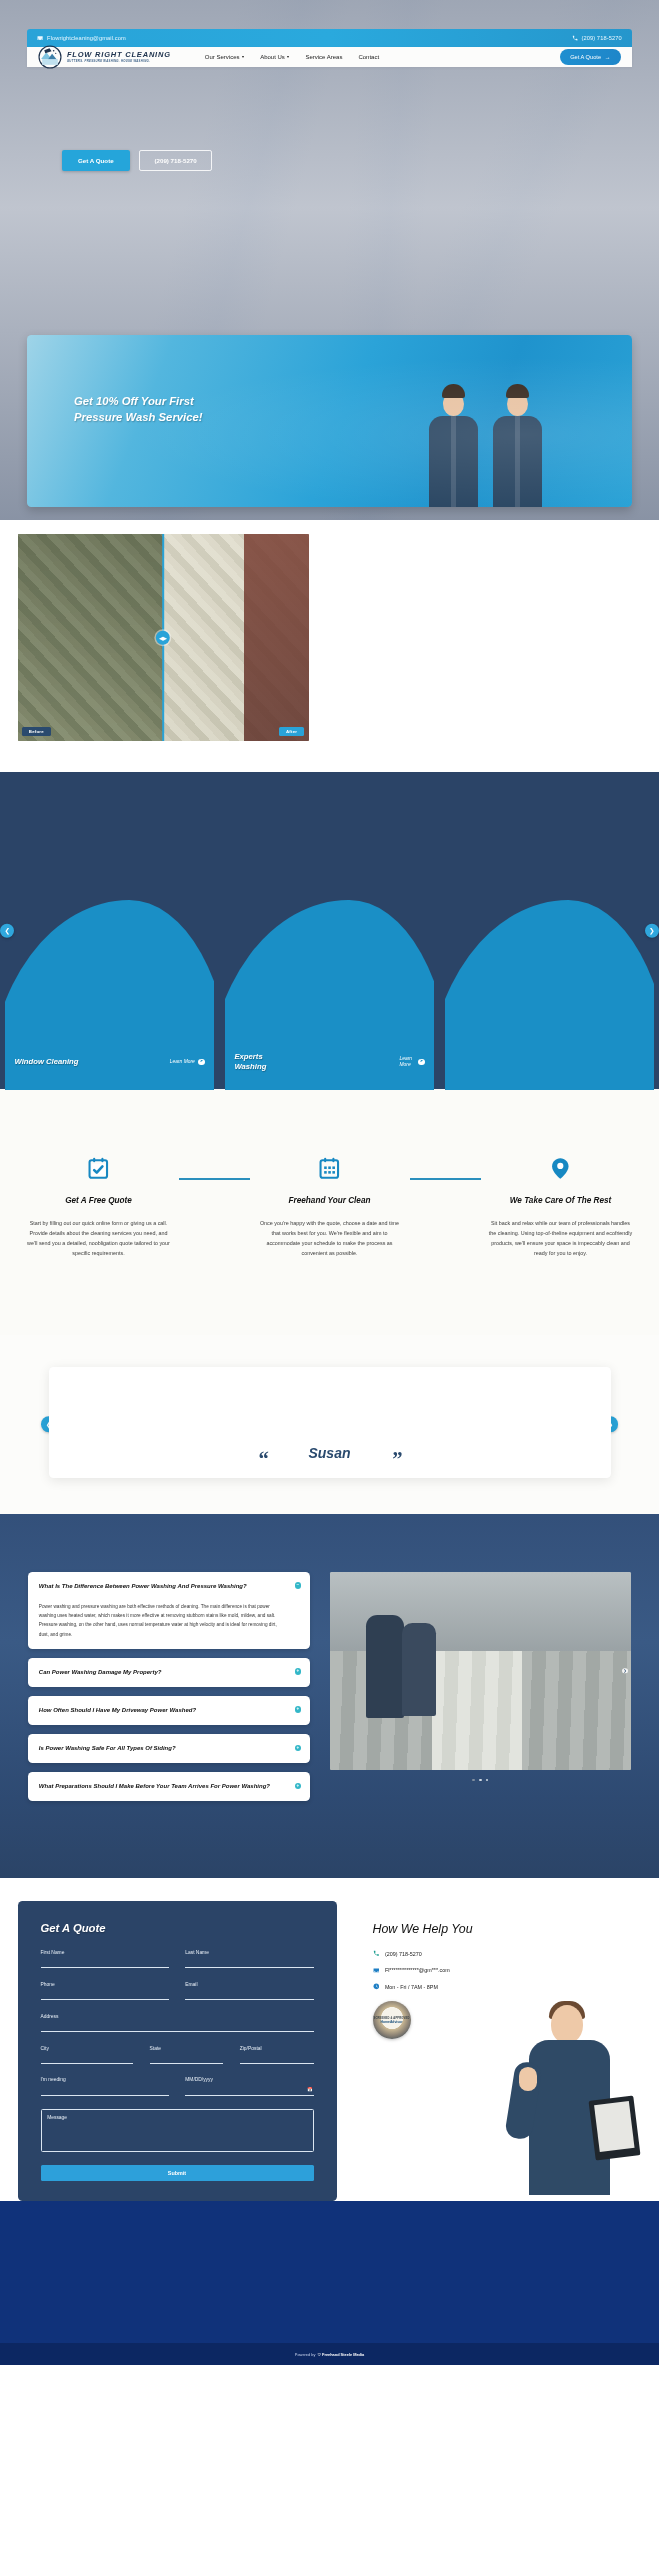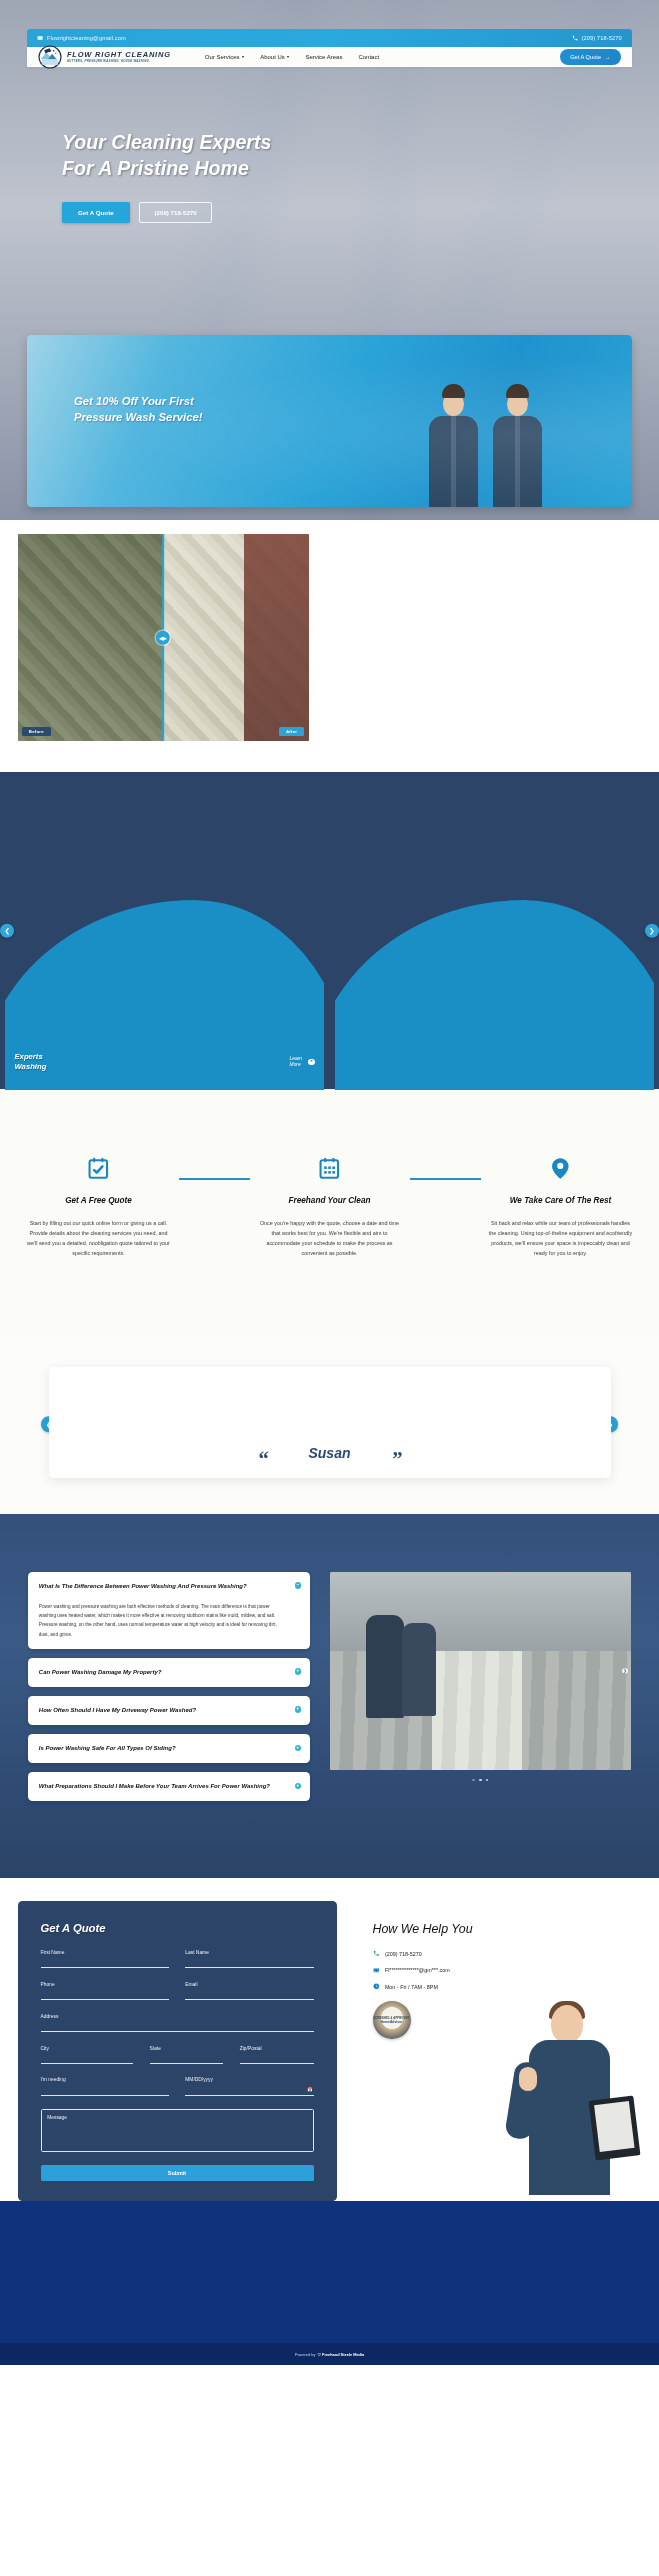--- a/index.html
+++ b/index.html
@@ -368,21 +368,20 @@
         </div>
       </div>
 
       <div class="nav-cta">
         <span>Get A Quote</span>
         <span>→</span>
       </div>
     </div>
 
     <div class="hero-content">
-      <h1 class="hero-h1">Your Cleaning Experts For A Pristine Home</h1>
       <div class="hero-btns">
         <button class="btn-primary">Get A Quote</button>
         <button class="btn-outline">(209) 718-5270</button>
       </div>
     </div>
 
     <div class="promo">
       <div class="promo-text">Get 10% Off Your First Pressure Wash Service!</div>
       <div class="worker" style="left:402px;">
         <div class="w-head" style="left:14.4px;bottom:91px;"></div>
@@ -409,20 +408,31 @@
       <div class="ba-tag before">Before</div>
       <div class="ba-tag after">After</div>
     </div>
   </section>
 
   <section class="services">
     <div class="carousel-btn prev">❮</div>
     <div class="carousel-btn next">❯</div>
     <div class="svc-row">
 
+      <div class="svc-card">
+        <div class="svc-photo"></div>
+        <div class="svc-wave"></div>
+        <div class="svc-footer">
+          <div class="svc-name">Window Cleaning</div>
+          <div class="svc-learn">
+            <span>Learn More</span>
+            <span class="arrow-circle">➤</span>
+          </div>
+        </div>
+      </div>
 
       <div class="svc-card">
         <div class="svc-photo"></div>
         <div class="svc-wave"></div>
         <div class="svc-footer">
           <div class="svc-name" style="max-width:57px;">Experts Washing</div>
           <div class="svc-learn" style="max-width:25px;">
             <span>Learn More</span>
             <span class="arrow-circle">➤</span>
           </div>

